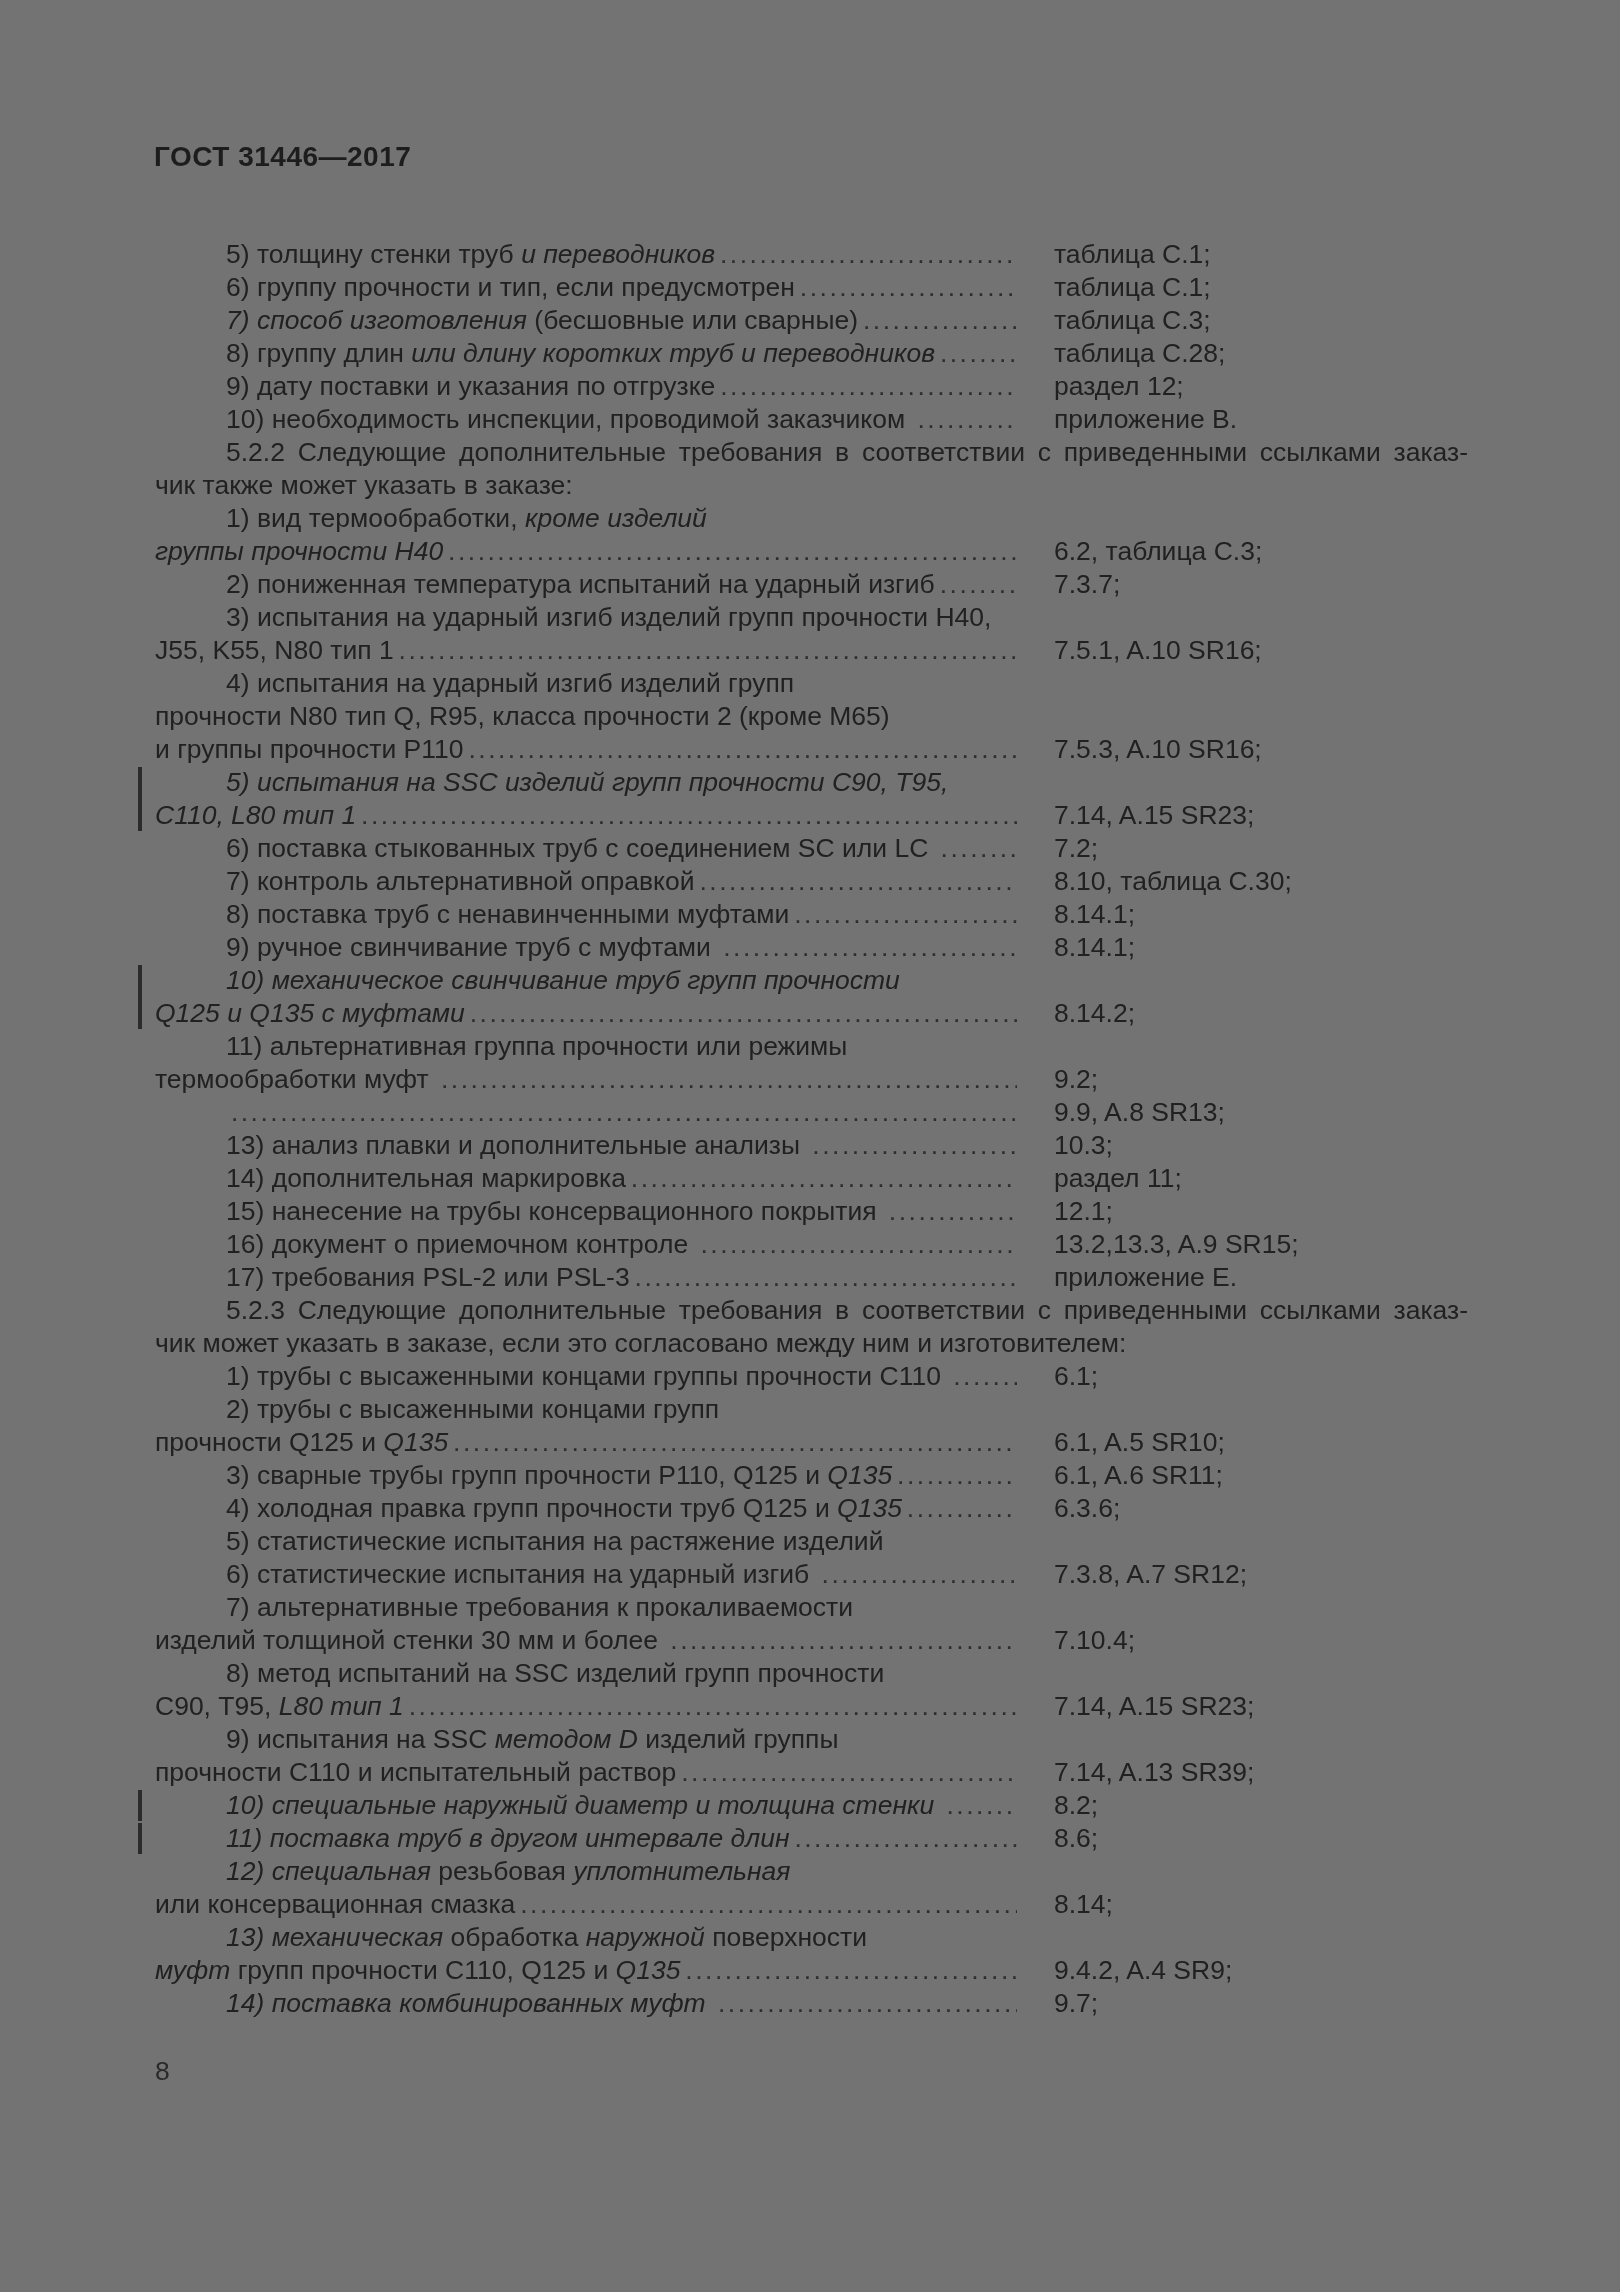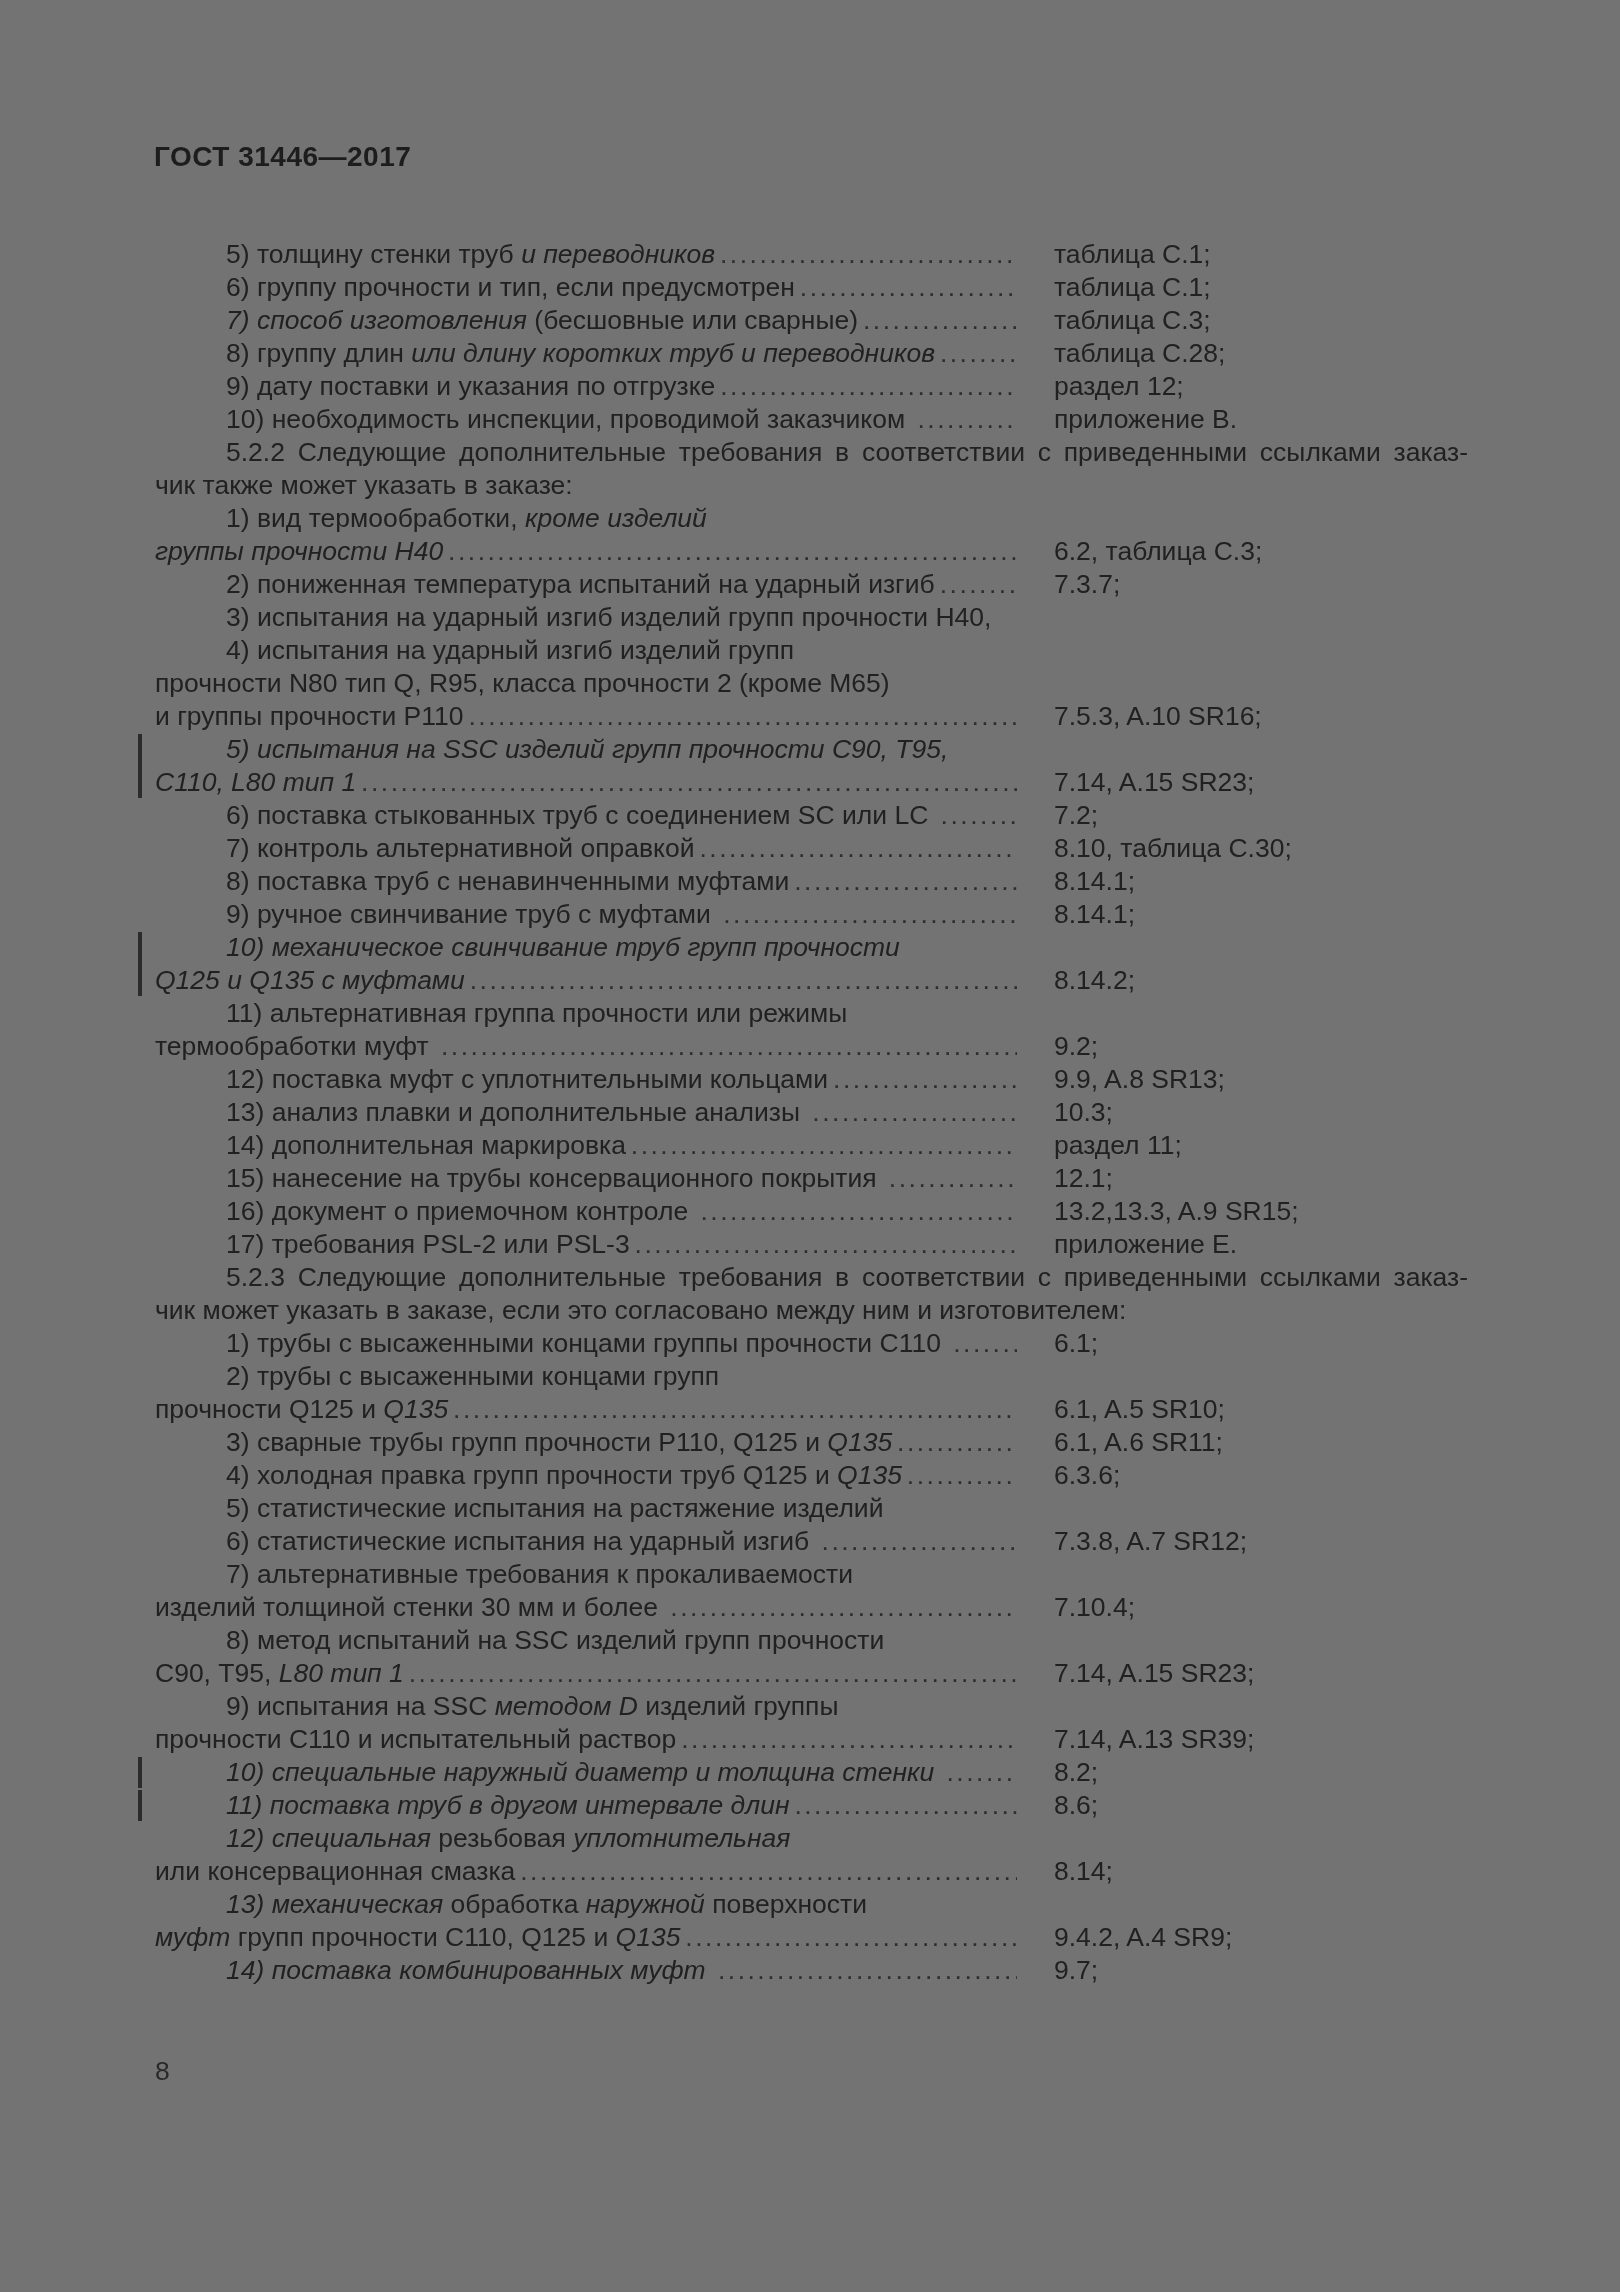--- a/index.html
+++ b/index.html
@@ -72,20 +72,21 @@
       </div>
       <div class="row">
         <div class="line"><div class="main ind"><span><span>1) вид термообработки, </span><span class="i">кроме изделий</span></span></div></div>
         <div class="line"><div class="main"><span><span class="i">группы прочности Н40</span></span><span class="leader"></span></div><div class="ref"><span>6.2, таблица С.3;</span></div></div>
       </div>
       <div class="row">
         <div class="line"><div class="main ind"><span><span>2) пониженная температура испытаний на ударный изгиб</span></span><span class="leader"></span></div><div class="ref"><span>7.3.7;</span></div></div>
       </div>
       <div class="row">
         <div class="line"><div class="main ind"><span><span>3) испытания на ударный изгиб изделий групп прочности Н40,</span></span></div></div>
+        <div class="line"><div class="main"><span><span>J55, K55, N80 тип 1</span></span><span class="leader"></span></div><div class="ref"><span>7.5.1, A.10 SR16;</span></div></div>
       </div>
       <div class="row">
         <div class="line"><div class="main ind"><span><span>4) испытания на ударный изгиб изделий групп</span></span></div></div>
         <div class="line"><div class="main"><span><span>прочности N80 тип Q, R95, класса прочности 2 (кроме М65)</span></span></div></div>
         <div class="line"><div class="main"><span><span>и группы прочности Р110</span></span><span class="leader"></span></div><div class="ref"><span>7.5.3, A.10 SR16;</span></div></div>
       </div>
       <div class="row">
         <div class="bar"></div>
         <div class="line"><div class="main ind"><span><span class="i">5) испытания на SSC изделий групп прочности С90, Т95,</span></span></div></div>
         <div class="line"><div class="main"><span><span class="i">С110, L80 тип 1</span></span><span class="leader"></span></div><div class="ref"><span>7.14, A.15 SR23;</span></div></div>
@@ -105,21 +106,21 @@
       <div class="row">
         <div class="bar"></div>
         <div class="line"><div class="main ind"><span><span class="i">10) механическое свинчивание труб групп прочности</span></span></div></div>
         <div class="line"><div class="main"><span><span class="i">Q125 и Q135 с муфтами</span></span><span class="leader"></span></div><div class="ref"><span>8.14.2;</span></div></div>
       </div>
       <div class="row">
         <div class="line"><div class="main ind"><span><span>11) альтернативная группа прочности или режимы</span></span></div></div>
         <div class="line"><div class="main"><span><span>термообработки муфт </span></span><span class="leader"></span></div><div class="ref"><span>9.2;</span></div></div>
       </div>
       <div class="row">
-        <div class="line"><div class="main ind"><span><span>12) поставка муфт с уплотнительными кольцами</span></span><span class="leader"></span></div><div class="ref"><span>9.9, A.8 SR13;</span></div></div>
+        <div class="line"><div class="main ind"><span class="leader"></span></div><div class="ref"><span>9.9, A.8 SR13;</span></div></div>
       </div>
       <div class="row">
         <div class="line"><div class="main ind"><span><span>13) анализ плавки и дополнительные анализы </span></span><span class="leader"></span></div><div class="ref"><span>10.3;</span></div></div>
       </div>
       <div class="row">
         <div class="line"><div class="main ind"><span><span>14) дополнительная маркировка</span></span><span class="leader"></span></div><div class="ref"><span>раздел 11;</span></div></div>
       </div>
       <div class="row">
         <div class="line"><div class="main ind"><span><span>15) нанесение на трубы консервационного покрытия </span></span><span class="leader"></span></div><div class="ref"><span>12.1;</span></div></div>
       </div>

